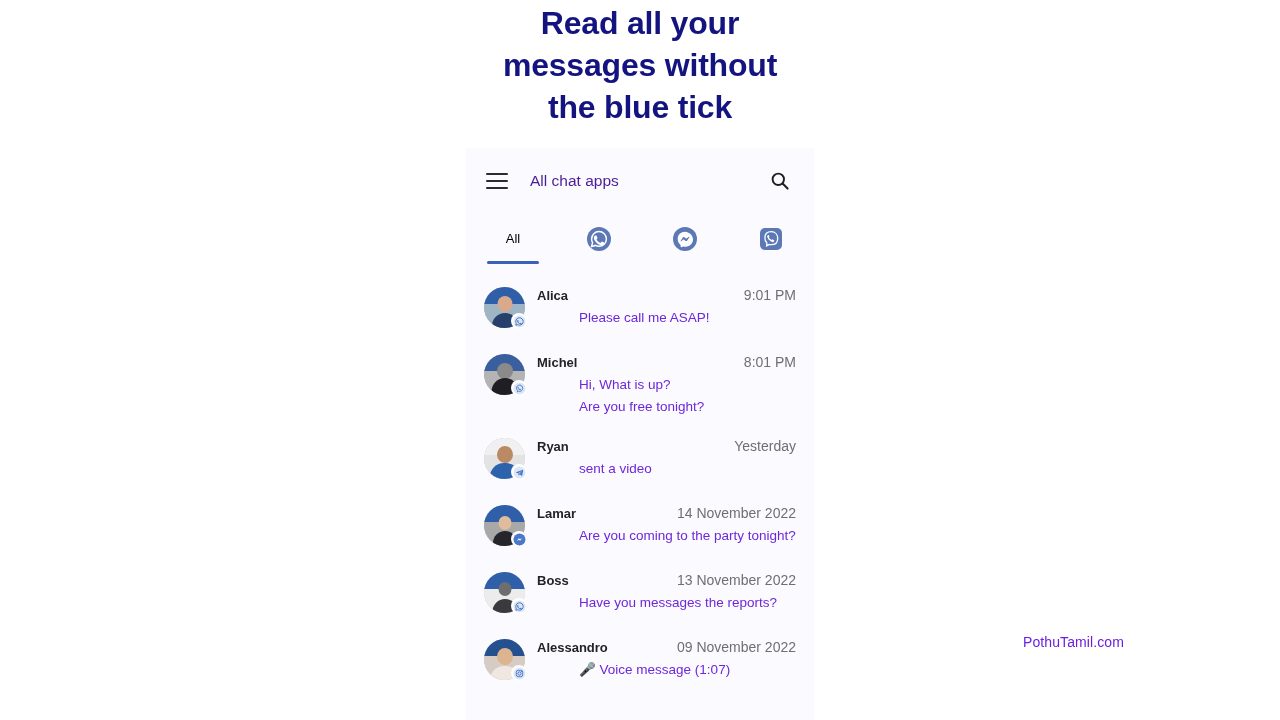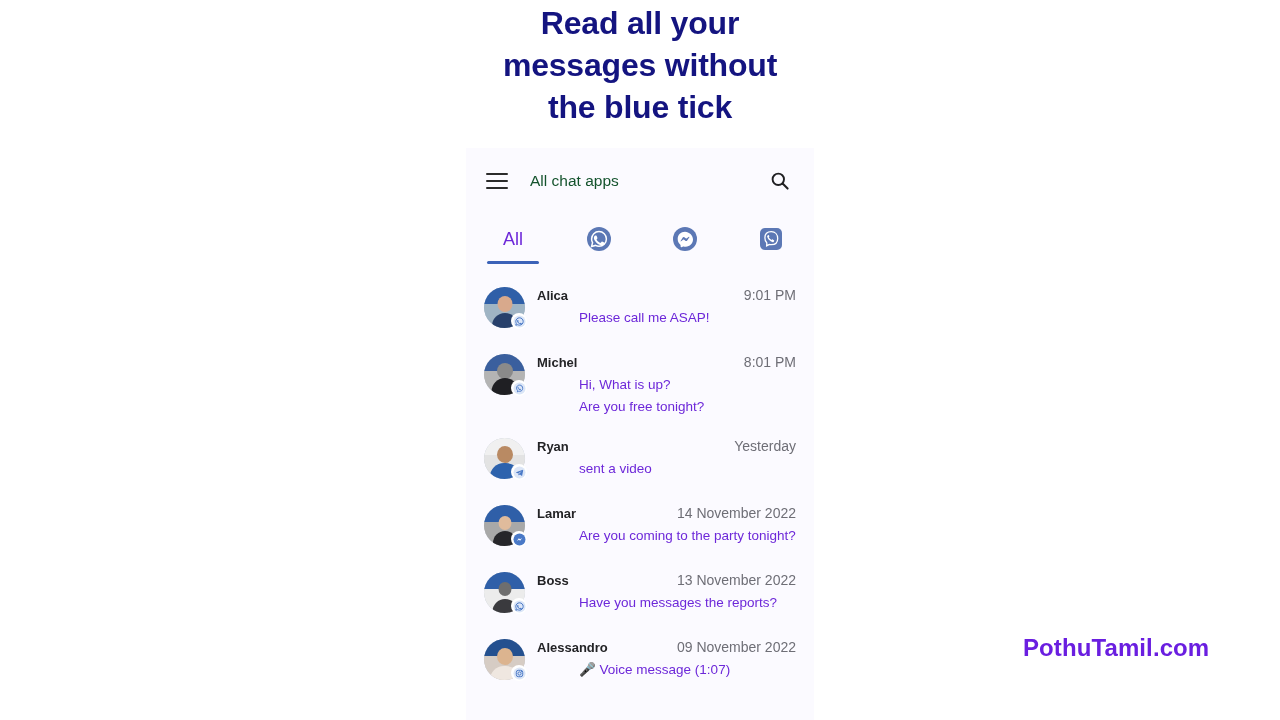--- a/index.html
+++ b/index.html
@@ -61,21 +61,21 @@
   .hamburger span {
     display: block;
     height: 2px;
     width: 100%;
     background: #2b2b2b;
     border-radius: 1px;
   }
   .appbar-title {
     margin-left: 22px;
     font-size: 15.5px;
-    color: #14532d;
+    color: #4c1d95;
     font-weight: normal;
     flex: 1;
   }
   .search-btn {
     width: 24px;
     height: 24px;
     flex: none;
     cursor: pointer;
     display: flex;
     align-items: center;
@@ -94,22 +94,22 @@
     display: flex;
     flex-direction: column;
     align-items: center;
     justify-content: flex-start;
     padding-top: 12px;
     box-sizing: border-box;
     cursor: pointer;
     position: relative;
   }
   .tab-label {
-    font-size: 18px;
-    color: #6d28d9;
+    font-size: 13px;
+    color: #000000;
     line-height: 26px;
   }
   .tab-icon { height: 26px; display: flex; align-items: center; }
   .tab-underline {
     position: absolute;
     bottom: 8px;
     width: 52px;
     height: 3px;
     background: #3b62b8;
     border-radius: 2px;
@@ -220,22 +220,22 @@
     overflow: hidden;
     text-overflow: ellipsis;
     margin-left: 42px;
   }
 
   
   #watermark {
     position: absolute;
     left: 1023px;
     top: 634px;
-    font-size: 24px;
-    font-weight: bold;
+    font-size: 14px;
+    font-weight: normal;
     color: #6a1ee0;
     letter-spacing: 0.1px;
     white-space: nowrap;
   }
 </style>
 </head>
 <body>
 
 <div id="headline">
   <span class="hl-line">Read all your</span>

